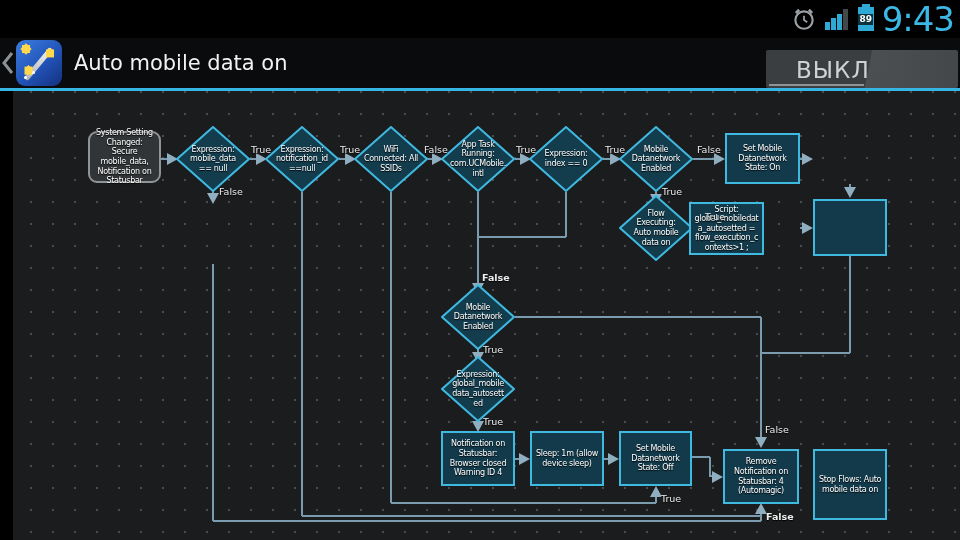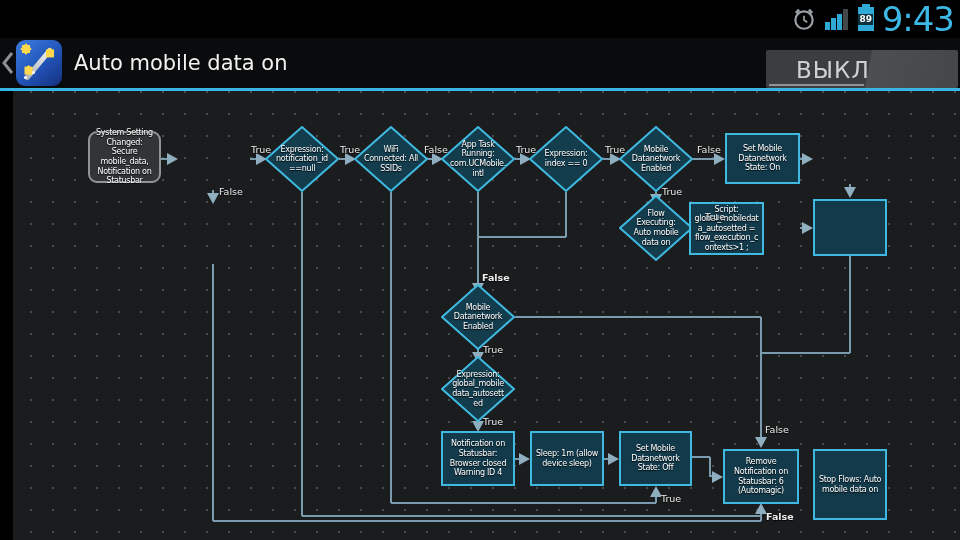--- a/index.html
+++ b/index.html
@@ -162,20 +162,26 @@
     <div class="arrow down" style="left: 459px; top: 330px;"></div>
     <div class="arrow right" style="left: 506px; top: 362px;"></div>
     <div class="arrow right" style="left: 595px; top: 362px;"></div>
     <div class="arrow right" style="left: 699px; top: 380px;"></div>
     <div class="arrow up" style="left: 637px; top: 395px;"></div>
     <div class="arrow down" style="left: 194px; top: 102px;"></div>
     <div class="arrow up" style="left: 742px; top: 412px;"></div>
     <div class="node start" style="left: 75px; top: 40px; width: 73px; height: 52px;">
       <span class="nlabel">System Setting Changed: Secure mobile_data, Notification on Statusbar</span>
     </div>
+    <div class="node decision" style="left: 163px; top: 35px; width: 74px; height: 66px;">
+      <svg viewBox="0 0 74 66" width="74" height="66" preserveAspectRatio="none">
+        <polygon points="37,1 73,33 37,65 1,33"></polygon>
+      </svg>
+      <span class="nlabel">Expression: mobile_data == null</span>
+    </div>
     <div class="node decision" style="left: 341px; top: 35px; width: 74px; height: 66px;">
       <svg viewBox="0 0 74 66" width="74" height="66" preserveAspectRatio="none">
         <polygon points="37,1 73,33 37,65 1,33"></polygon>
       </svg>
       <span class="nlabel">WiFi Connected: All SSIDs</span>
     </div>
     <div class="node decision" style="left: 252px; top: 35px; width: 74px; height: 66px;">
       <svg viewBox="0 0 74 66" width="74" height="66" preserveAspectRatio="none">
         <polygon points="37,1 73,33 37,65 1,33"></polygon>
       </svg>
@@ -229,21 +235,21 @@
     <div class="node action" style="left: 428px; top: 340px; width: 74px; height: 55px;">
       <span class="nlabel">Notification on Statusbar: Browser closed Warning ID 4</span>
     </div>
     <div class="node action" style="left: 517px; top: 340px; width: 74px; height: 55px;">
       <span class="nlabel">Sleep: 1m (allow device sleep)</span>
     </div>
     <div class="node action" style="left: 606px; top: 340px; width: 73px; height: 55px;">
       <span class="nlabel">Set Mobile Datanetwork State: Off</span>
     </div>
     <div class="node action" style="left: 710px; top: 358px; width: 76px; height: 55px;">
-      <span class="nlabel">Remove Notification on Statusbar: 6 (Automagic)</span>
+      <span class="nlabel">Remove Notification on Statusbar: 4 (Automagic)</span>
     </div>
     <div class="node action" style="left: 800px; top: 358px; width: 74px; height: 71px;">
       <span class="nlabel">Stop Flows: Auto mobile data on</span>
     </div>
     <span class="elabel" style="left: 238px; top: 53px;">True</span>
     <span class="elabel" style="left: 327px; top: 53px;">True</span>
     <span class="elabel" style="left: 411px; top: 53px;">False</span>
     <span class="elabel" style="left: 503px; top: 53px;">True</span>
     <span class="elabel" style="left: 592px; top: 53px;">True</span>
     <span class="elabel" style="left: 684px; top: 53px;">False</span>

